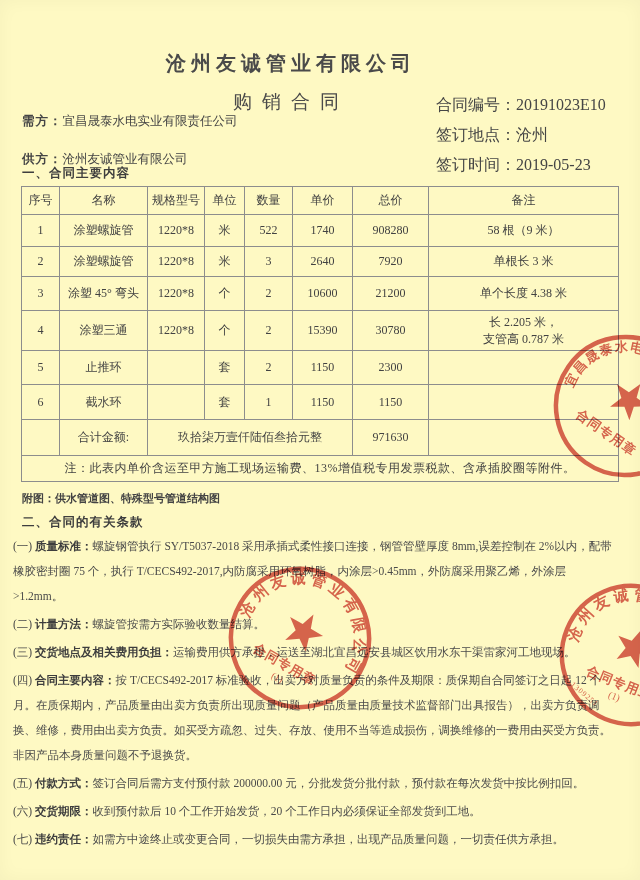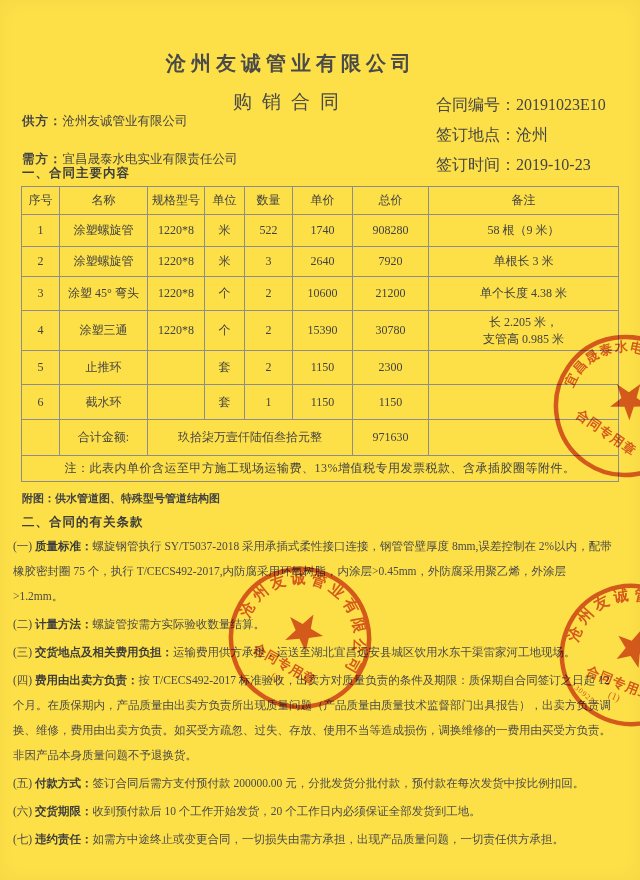--- a/index.html
+++ b/index.html
@@ -1,19 +1,19 @@
 <!DOCTYPE html>
 <html><head>
 <meta charset="utf-8">
 <style>
   html,body{margin:0;padding:0;}
   body{background:#e8e6e2;font-family:"Liberation Serif",serif;}
   .page{
     position:relative;width:640px;height:880px;margin:0 auto;
-    background:#fde047;color:#454545;overflow:hidden;
+    background:#fef9c3;color:#454545;overflow:hidden;
     box-shadow:inset 0 0 18px rgba(0,0,0,0.04);
   }
   
   .doc-header{position:absolute;top:50px;left:0;width:582px;text-align:center;}
   .doc-company{font-size:20px;font-weight:bold;letter-spacing:5px;color:#4a4a4a;margin:0;}
   .doc-title{font-size:19px;font-weight:normal;letter-spacing:10px;color:#4a4a4a;margin:12px 0 0 0;}
   
   .meta-left{position:absolute;left:22px;top:113px;font-size:12.5px;}
   .meta-left .meta-line{margin-bottom:21px;}
   .meta-right{position:absolute;left:428px;top:95px;font-size:16px;margin-left:8px;}
@@ -60,36 +60,36 @@
 
 <div class="page">
 
   <div class="doc-header">
     <div class="doc-company">沧州友诚管业有限公司</div>
     <div class="doc-title">购销合同</div>
   </div>
 
   <div class="meta-left">
     <div class="meta-line">
+      <b>需方：</b><span>宜昌晟泰水电实业有限责任公司</span>
+    </div>
+    <div class="meta-line">
       <b>供方：</b><span>沧州友诚管业有限公司</span>
     </div>
-    <div class="meta-line">
-      <b>需方：</b><span>宜昌晟泰水电实业有限责任公司</span>
-    </div>
   </div>
 
   <div class="meta-right">
     <div class="meta-line">
       <span>合同编号：</span><span>20191023E10</span>
     </div>
     <div class="meta-line">
       <span>签订地点：</span><span>沧州</span>
     </div>
     <div class="meta-line">
-      <span>签订时间：</span><span>2019-10-23</span>
+      <span>签订时间：</span><span>2019-05-23</span>
     </div>
   </div>
 
   <div class="section-title" id="section1">一、合同主要内容</div>
 
   <table class="main">
     <colgroup>
       <col style="width:38px">
         <col style="width:88px">
         <col style="width:57px">
@@ -142,21 +142,21 @@
     </tr>
     <tr class="h-r4">
       <td>4</td>
       <td>涂塑三通</td>
       <td>1220*8</td>
       <td>个</td>
       <td>2</td>
       <td>15390</td>
       <td>30780</td>
       <td class="remark">长 2.205 米，
-支管高 0.985 米</td>
+支管高 0.787 米</td>
     </tr>
     <tr class="h-r5">
       <td>5</td>
       <td>止推环</td>
       <td></td>
       <td>套</td>
       <td>2</td>
       <td>1150</td>
       <td>2300</td>
       <td class="remark"></td>
@@ -185,21 +185,21 @@
     </table>
 
   <div class="attachment">附图：供水管道图、特殊型号管道结构图</div>
 
   <div class="section-title" id="section2">二、合同的有关条款</div>
 
   <div class="clauses">
     <p><span>(一) </span><span class="ct">质量标准：</span><span>螺旋钢管执行 SY/T5037-2018 采用承插式柔性接口连接，钢管管壁厚度 8mm,误差控制在 2%以内，配带橡胶密封圈 75 个，执行 T/CECS492-2017,内防腐采用环氧树脂，内涂层&gt;0.45mm，外防腐采用聚乙烯，外涂层&gt;1.2mm。</span></p>
     <p><span>(二) </span><span class="ct">计量方法：</span><span>螺旋管按需方实际验收数量结算。</span></p>
     <p><span>(三) </span><span class="ct">交货地点及相关费用负担：</span><span>运输费用供方承担，运送至湖北宜昌远安县城区饮用水东干渠雷家河工地现场。</span></p>
-    <p><span>(四) </span><span class="ct">费用由出卖方负责：</span><span>按 T/CECS492-2017 标准验收，出卖方对质量负责的条件及期限：质保期自合同签订之日起 12 个月。在质保期内，产品质量由出卖方负责所出现质量问题（产品质量由质量技术监督部门出具报告），出卖方负责调换、维修，费用由出卖方负责。如买受方疏忽、过失、存放、使用不当等造成损伤，调换维修的一费用由买受方负责。非因产品本身质量问题不予退换货。</span></p>
+    <p><span>(四) </span><span class="ct">合同主要内容：</span><span>按 T/CECS492-2017 标准验收，出卖方对质量负责的条件及期限：质保期自合同签订之日起 12 个月。在质保期内，产品质量由出卖方负责所出现质量问题（产品质量由质量技术监督部门出具报告），出卖方负责调换、维修，费用由出卖方负责。如买受方疏忽、过失、存放、使用不当等造成损伤，调换维修的一费用由买受方负责。非因产品本身质量问题不予退换货。</span></p>
     <p><span>(五) </span><span class="ct">付款方式：</span><span>签订合同后需方支付预付款 200000.00 元，分批发货分批付款，预付款在每次发货中按比例扣回。</span></p>
     <p><span>(六) </span><span class="ct">交货期限：</span><span>收到预付款后 10 个工作开始发货，20 个工作日内必须保证全部发货到工地。</span></p>
     <p><span>(七) </span><span class="ct">违约责任：</span><span>如需方中途终止或变更合同，一切损失由需方承担，出现产品质量问题，一切责任供方承担。</span></p>
   </div>
 
   <svg id="seal-buyer" class="seal seal--buyer" width="150" height="150" viewBox="0 0 150 150">
     <circle class="seal-ring" cx="75" cy="75" r="69"></circle>
     <path id="arcA" d="M 23.3 93.8 A 55 55 0 1 1 126.7 93.8" fill="none"></path>
     <text class="seal-arc"><textPath href="#arcA" startOffset="50%" text-anchor="middle">宜昌晟泰水电实业有限责任公司</textPath></text>
     <polygon class="seal-star" points="75,48 79.7,61.5 94,61.8 82.6,70.5 86.8,84.2 75,76 63.2,84.2 67.4,70.5 56,61.8 70.3,61.5"></polygon>

